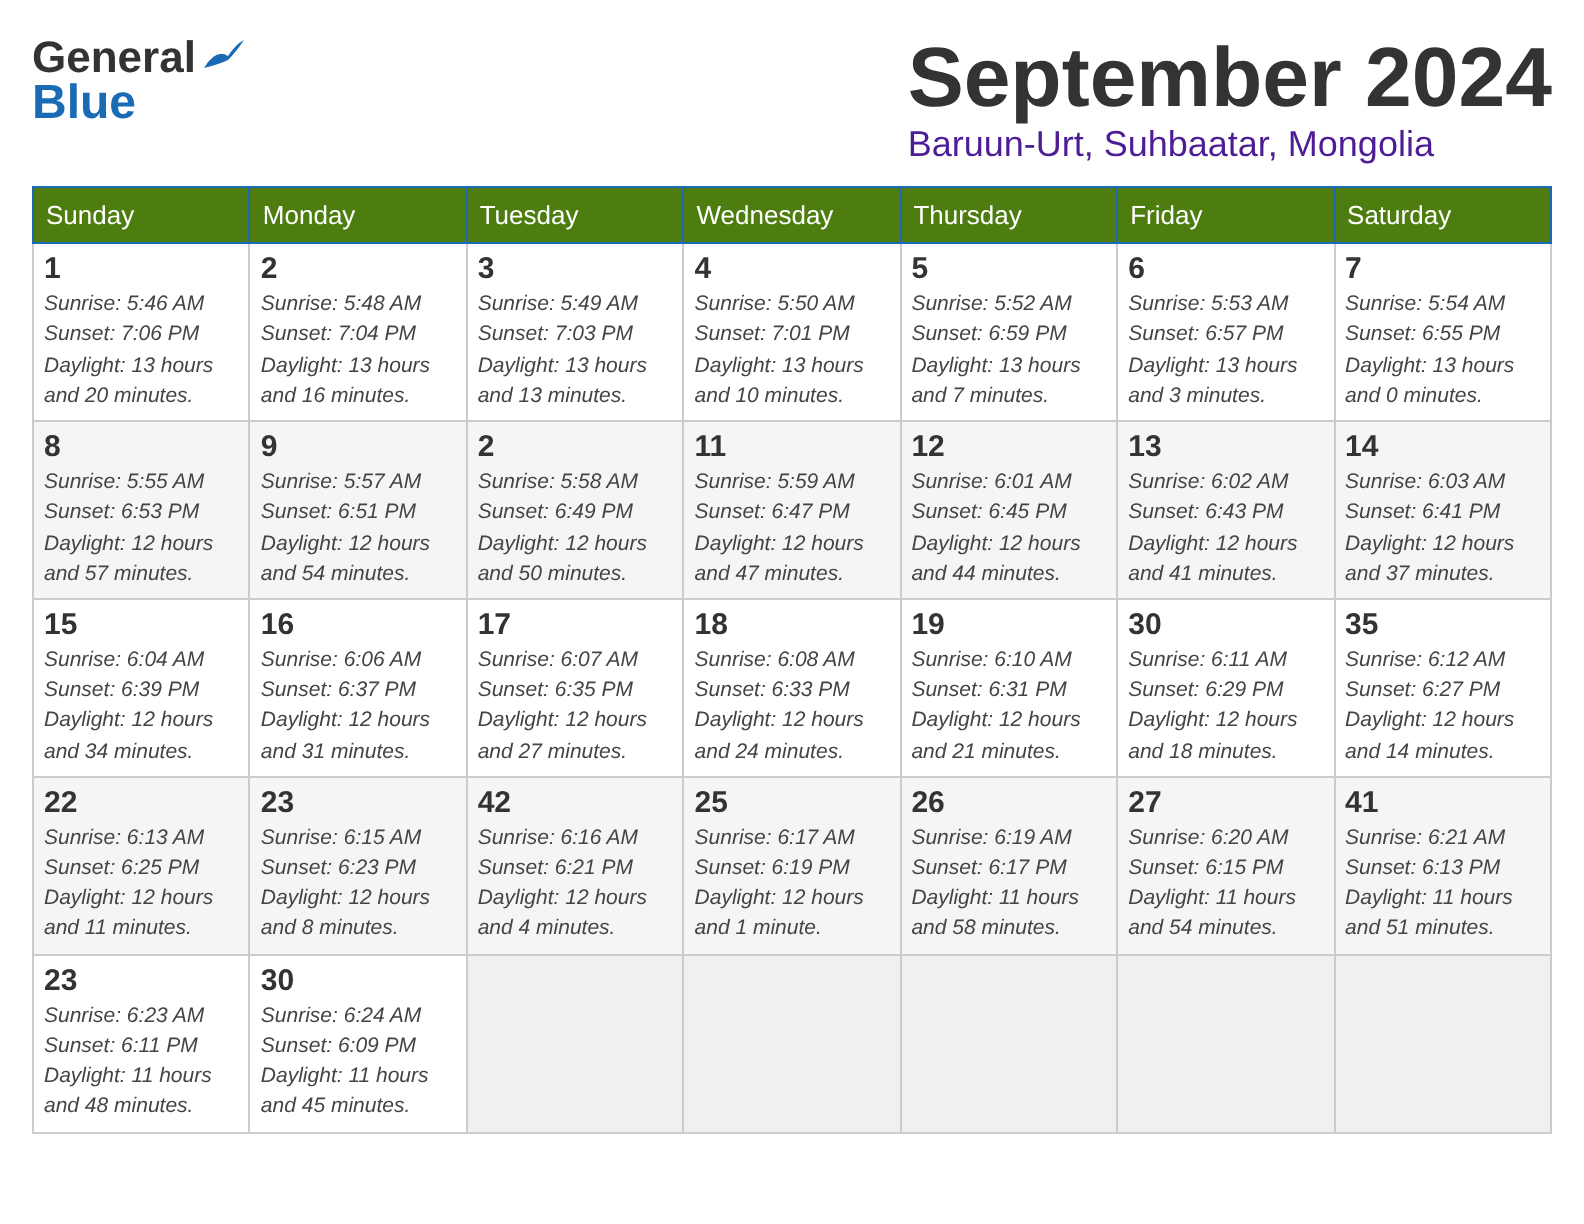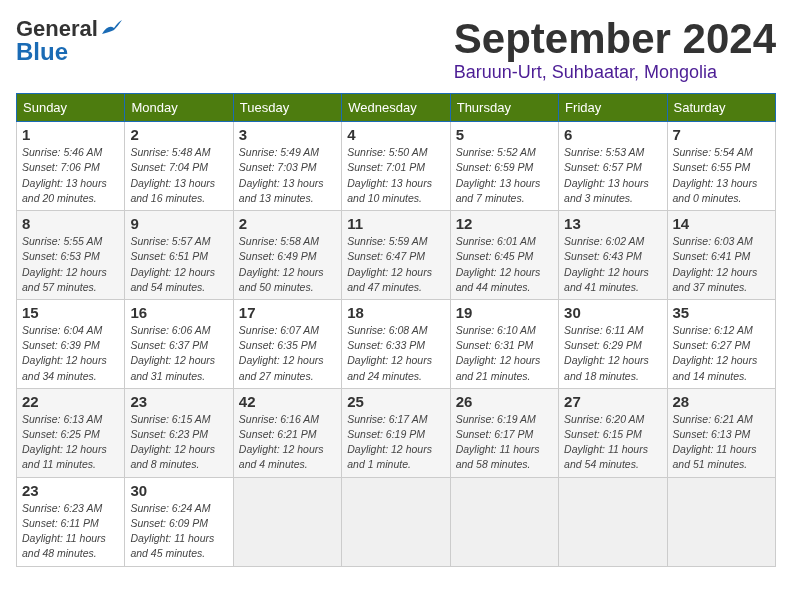--- a/index.html
+++ b/index.html
@@ -215,21 +215,21 @@
         </td>
         <td>
           <div class="day-number">26</div>
           <div class="day-detail">Sunrise: 6:19 AM<br>Sunset: 6:17 PM<br>Daylight: 11 hours<br>and 58 minutes.</div>
         </td>
         <td>
           <div class="day-number">27</div>
           <div class="day-detail">Sunrise: 6:20 AM<br>Sunset: 6:15 PM<br>Daylight: 11 hours<br>and 54 minutes.</div>
         </td>
         <td>
-          <div class="day-number">28</div>
+          <div class="day-number">41</div>
           <div class="day-detail">Sunrise: 6:21 AM<br>Sunset: 6:13 PM<br>Daylight: 11 hours<br>and 51 minutes.</div>
         </td>
       </tr>
       <tr>
         <td>
           <div class="day-number">23</div>
           <div class="day-detail">Sunrise: 6:23 AM<br>Sunset: 6:11 PM<br>Daylight: 11 hours<br>and 48 minutes.</div>
         </td>
         <td>
           <div class="day-number">30</div>

